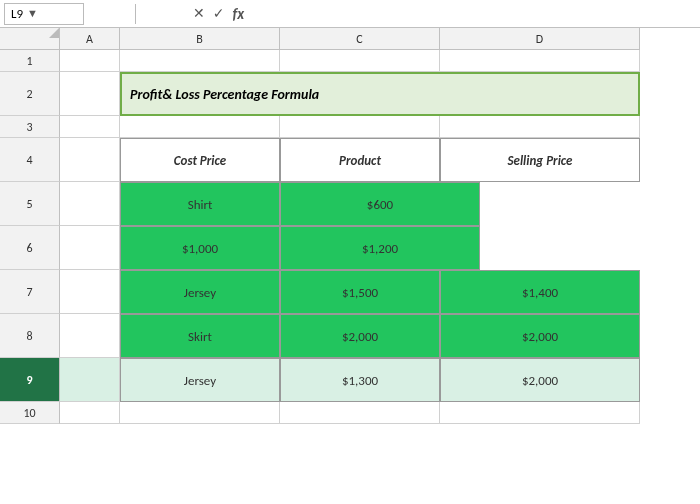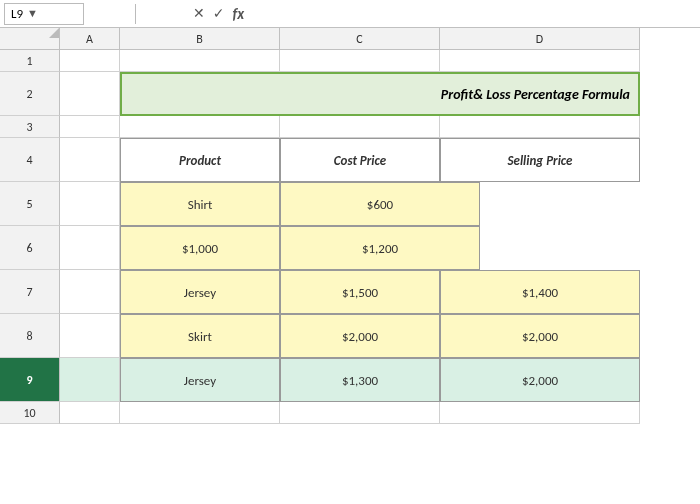--- a/index.html
+++ b/index.html
@@ -165,37 +165,37 @@
 
     
     .title-cell {
       background: #e2efda;
       border: 2px solid #70ad47;
       font-weight: bold;
       font-style: italic;
       font-size: 14px;
       display: flex;
       align-items: center;
-      justify-content: flex-end;
+      justify-content: flex-start;
       width: 520px;
       padding: 0 8px;
     }
 
     
     .table-header {
       font-weight: bold;
       font-style: italic;
       background: #ffffff;
       border: 1px solid #999;
     }
 
     
     .table-data {
       border: 1px solid #999;
-      background: #fef9c3;
+      background: #22c55e;
     }
 
     
     .watermark {
       position: absolute;
       bottom: 18px;
       left: 50%;
       transform: translateX(-50%);
       color: #b0c4de;
       font-size: 11px;
@@ -262,25 +262,25 @@
       <div class="row-num col-a">3</div>
       <div class="cell col-a"></div>
       <div class="cell col-b"></div>
       <div class="cell col-c"></div>
       <div class="cell col-d"></div>
     </div>
 
     <div class="grid-row" style="height:44px;">
       <div class="row-num col-a">4</div>
       <div class="cell col-a"></div>
+      <div class="cell table-header col-c">
+        <span>Cost Price</span>
+      </div>
       <div class="cell table-header col-b">
         <span>Product</span>
-      </div>
-      <div class="cell table-header col-c">
-        <span>Cost Price</span>
       </div>
       <div class="cell table-header col-d">
         <span>Selling Price</span>
       </div>
     </div>
 
     <div class="grid-row" style="height:44px;">
       <div class="row-num col-a">5</div>
       <div class="cell col-a"></div>
       <div class="cell table-data col-b">

